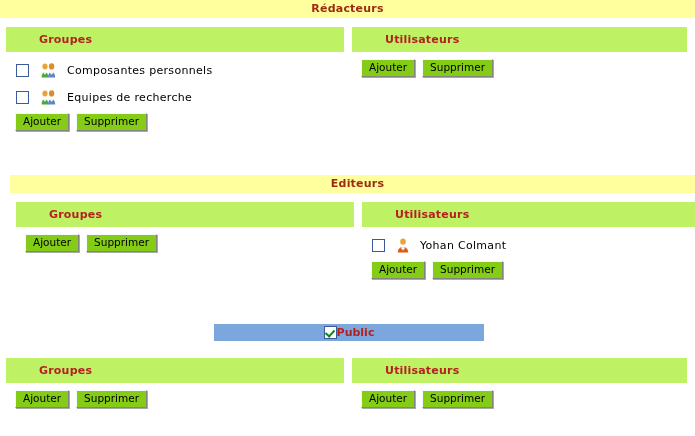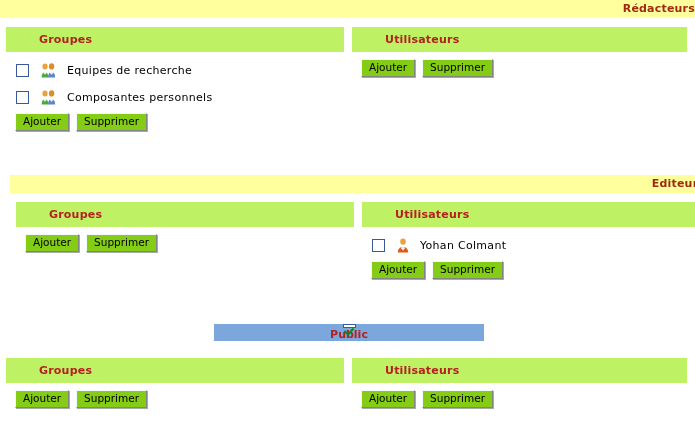--- a/index.html
+++ b/index.html
@@ -20,21 +20,21 @@
   .section {
     position: relative;
     width: 695px;
   }
 
   
   .banner {
     background: #ffff9e;
     height: 18px;
     line-height: 18px;
-    text-align: right;
+    text-align: center;
     font-weight: bold;
     font-size: 11px;
     color: #9e2a12;
     letter-spacing: 0.2px;
   }
 
   
   .cols {
     position: relative;
     width: 695px;
@@ -129,21 +129,20 @@
     position: absolute;
     left: 214px;
     top: 0;
     width: 270px;
     height: 17px;
     background: #7ba7dc;
     display: flex;
     align-items: center;
     justify-content: center;
     gap: 0;
-    flex-direction: column;
   }
   .public-bar .lbl {
     color: #b32121;
     font-weight: bold;
     font-size: 11px;
   }
 
   
   .icon-group, .icon-user { display:block; }
 </style>
@@ -152,51 +151,51 @@
 
 <div class="section" style="height:175px;">
 
   <div class="banner">Rédacteurs</div>
 
   <div class="cols" style="height:157px; margin-top:9px;">
 
     <div class="col col-left">
       <div class="col-head">Groupes</div>
       <div class="col-body">
+
+        <div class="entry">
+          <span class="cb"></span>
+          <span class="icon">
+            <svg class="icon-group" width="17" height="15" viewBox="0 0 17 15">
+              <ellipse cx="5" cy="3.6" rx="2.6" ry="3" fill="#e8a33d"></ellipse>
+              <path d="M1.6 14.5c0-3.4 1.5-5.2 3.4-5.2s3.4 1.8 3.4 5.2z" fill="#4ba83d"></path>
+              <path d="M3 9.6c.6-.4 1.3-.5 2-.5s1.4.1 2 .5l-2 2.2z" fill="#f2f2f2"></path>
+              <ellipse cx="11.6" cy="3.4" rx="2.7" ry="3.1" fill="#d98e2b"></ellipse>
+              <path d="M8 14.5c0-3.5 1.6-5.4 3.6-5.4s3.6 1.9 3.6 5.4z" fill="#5b87c4"></path>
+              <path d="M9.5 9.5c.6-.4 1.4-.5 2.1-.5s1.5.1 2.1.5l-2.1 2.3z" fill="#f4f4f4"></path>
+            </svg>
+          </span>
+          <span class="lbl">Composantes personnels</span>
+        </div>
 
         <div class="entry">
           <span class="cb"></span>
           <span class="icon">
             <svg class="icon-group" width="17" height="15" viewBox="0 0 17 15">
               <ellipse cx="5" cy="3.6" rx="2.6" ry="3" fill="#e8a33d"></ellipse>
               <path d="M1.6 14.5c0-3.4 1.5-5.2 3.4-5.2s3.4 1.8 3.4 5.2z" fill="#4ba83d"></path>
               <path d="M3 9.6c.6-.4 1.3-.5 2-.5s1.4.1 2 .5l-2 2.2z" fill="#f2f2f2"></path>
               <ellipse cx="11.6" cy="3.4" rx="2.7" ry="3.1" fill="#d98e2b"></ellipse>
               <path d="M8 14.5c0-3.5 1.6-5.4 3.6-5.4s3.6 1.9 3.6 5.4z" fill="#5b87c4"></path>
               <path d="M9.5 9.5c.6-.4 1.4-.5 2.1-.5s1.5.1 2.1.5l-2.1 2.3z" fill="#f4f4f4"></path>
             </svg>
           </span>
           <span class="lbl">Equipes de recherche</span>
         </div>
 
-        <div class="entry">
-          <span class="cb"></span>
-          <span class="icon">
-            <svg class="icon-group" width="17" height="15" viewBox="0 0 17 15">
-              <ellipse cx="5" cy="3.6" rx="2.6" ry="3" fill="#e8a33d"></ellipse>
-              <path d="M1.6 14.5c0-3.4 1.5-5.2 3.4-5.2s3.4 1.8 3.4 5.2z" fill="#4ba83d"></path>
-              <path d="M3 9.6c.6-.4 1.3-.5 2-.5s1.4.1 2 .5l-2 2.2z" fill="#f2f2f2"></path>
-              <ellipse cx="11.6" cy="3.4" rx="2.7" ry="3.1" fill="#d98e2b"></ellipse>
-              <path d="M8 14.5c0-3.5 1.6-5.4 3.6-5.4s3.6 1.9 3.6 5.4z" fill="#5b87c4"></path>
-              <path d="M9.5 9.5c.6-.4 1.4-.5 2.1-.5s1.5.1 2.1.5l-2.1 2.3z" fill="#f4f4f4"></path>
-            </svg>
-          </span>
-          <span class="lbl">Composantes personnels</span>
-        </div>
-
         <div class="btnrow">
           <button class="btn">Ajouter</button>
           <button class="btn">Supprimer</button>
         </div>
 
       </div>
     </div>
 
     <div class="col col-right">
       <div class="col-head">Utilisateurs</div>

